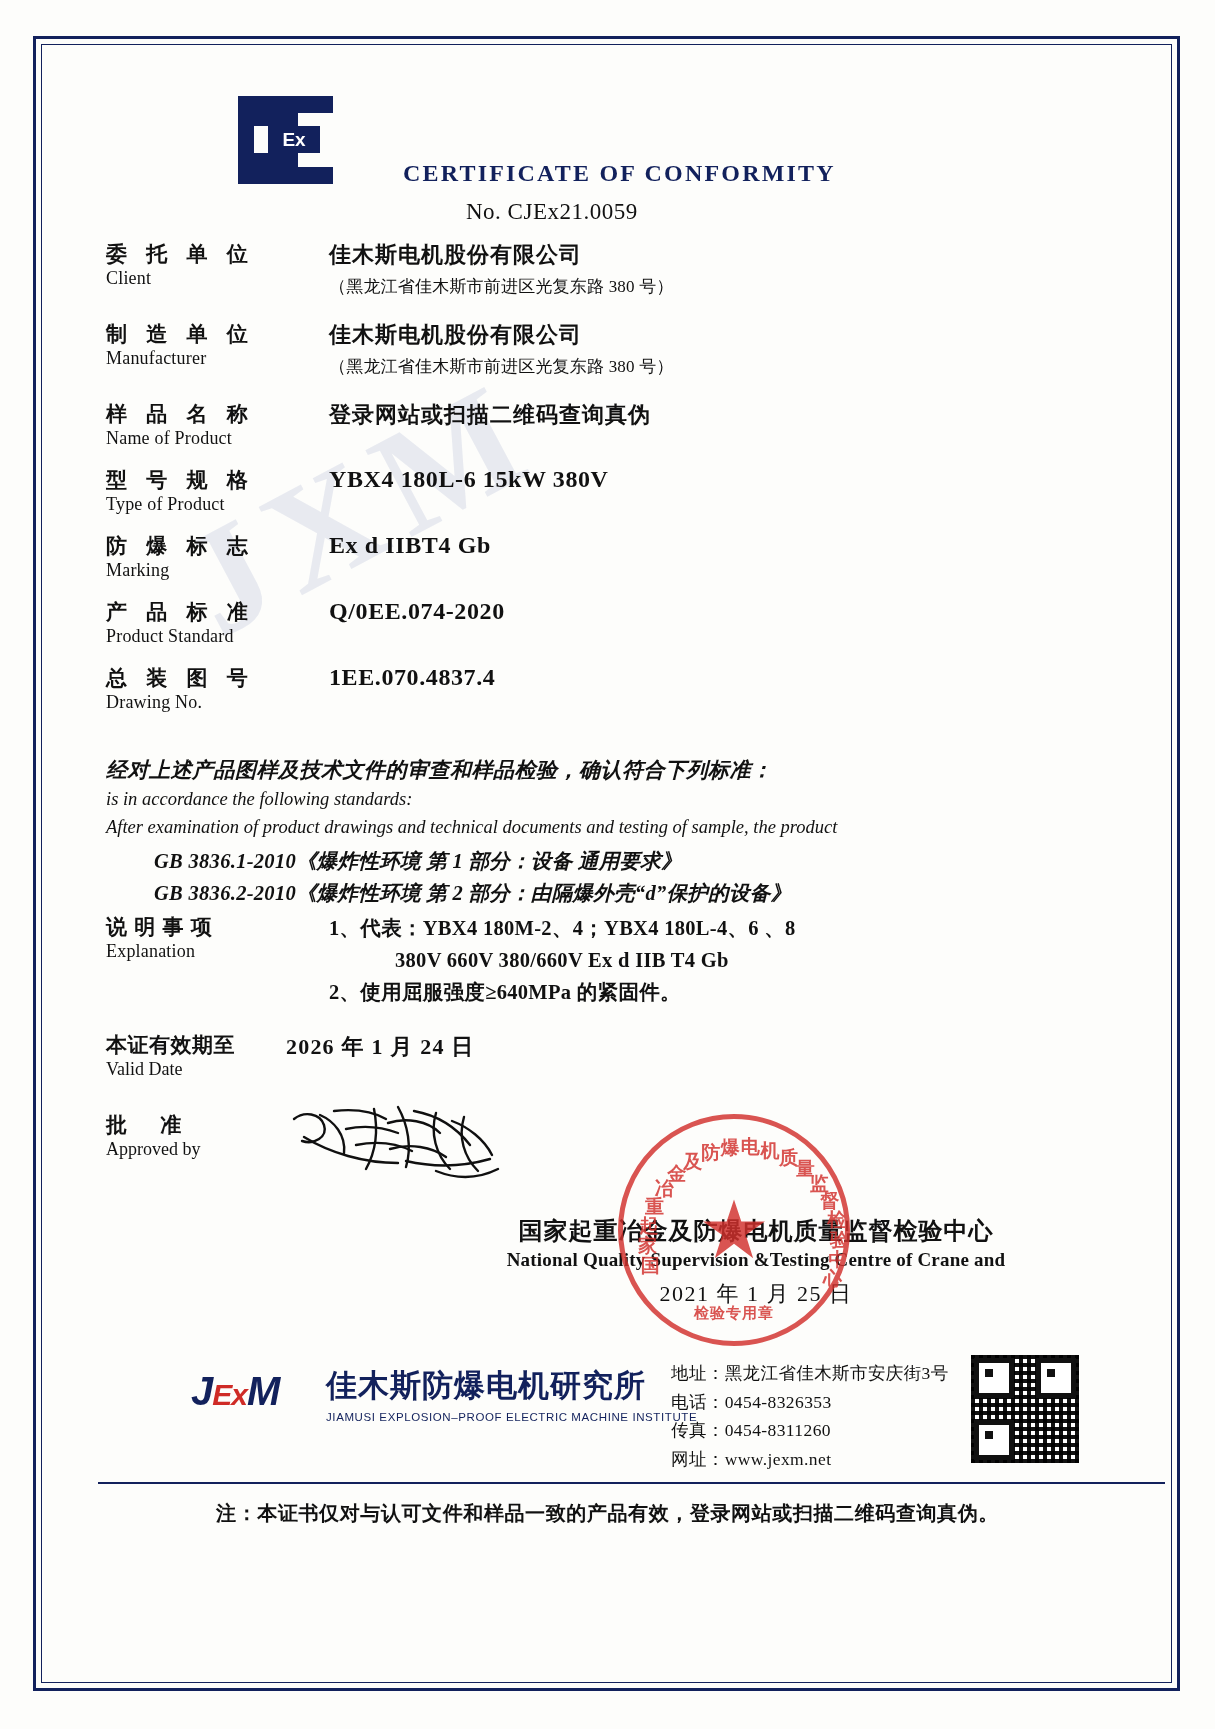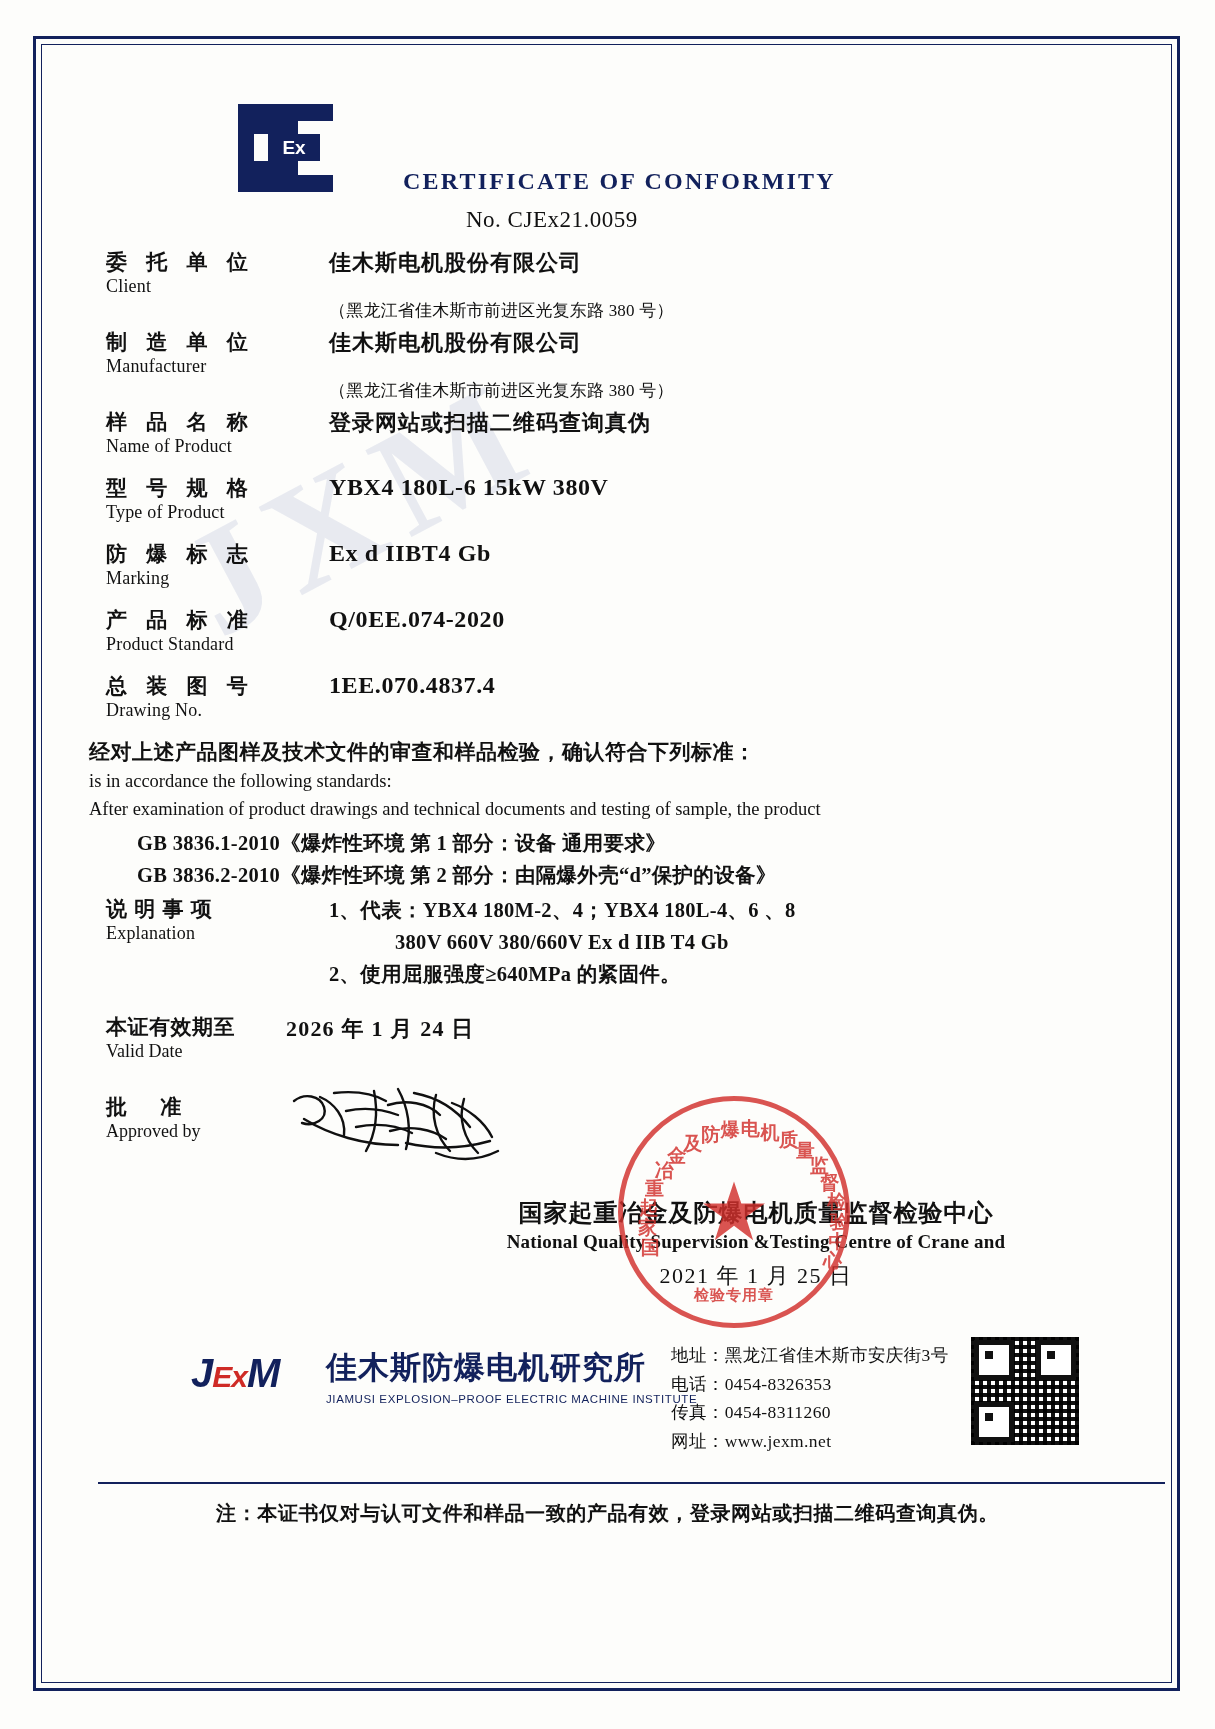--- a/index.html
+++ b/index.html
@@ -34,21 +34,21 @@
     top: 44px;
     width: 1131px;
     height: 1639px;
     border: 1px solid #12215c;
     box-sizing: border-box;
   }
 
   .content {
     position: absolute;
     left: 41px;
-    top: 52px;
+    top: 44px;
     width: 1131px;
     height: 1200px;
   }
 
   
   .header {
     position: relative;
     height: 190px;
   }
   .ex-logo {
@@ -173,36 +173,37 @@
   .value .v1 {
     font-size: 22px;
     font-weight: bold;
     letter-spacing: 1px;
     white-space: nowrap;
   }
   .value .v2 {
     font-size: 17px;
     letter-spacing: 0.2px;
     white-space: nowrap;
-    margin-top: 21px;
+    margin-top: 5px;
   }
   .value .mono {
     font-size: 24px;
     font-weight: bold;
     letter-spacing: 0.6px;
     white-space: nowrap;
   }
 
   
   .statement {
     position: relative;
-    margin-top: 4px;
-    padding-left: 48px;
+    margin-top: 30px;
+    padding-left: 65px;
     padding-right: 40px;
     z-index: 3;
+    font-style: italic;
   }
   .statement .s-cn {
     font-size: 21px;
     font-weight: bold;
     letter-spacing: 0.5px;
   }
   .statement .s-en {
     font-size: 18.5px;
     line-height: 1.35;
     margin-top: 3px;

